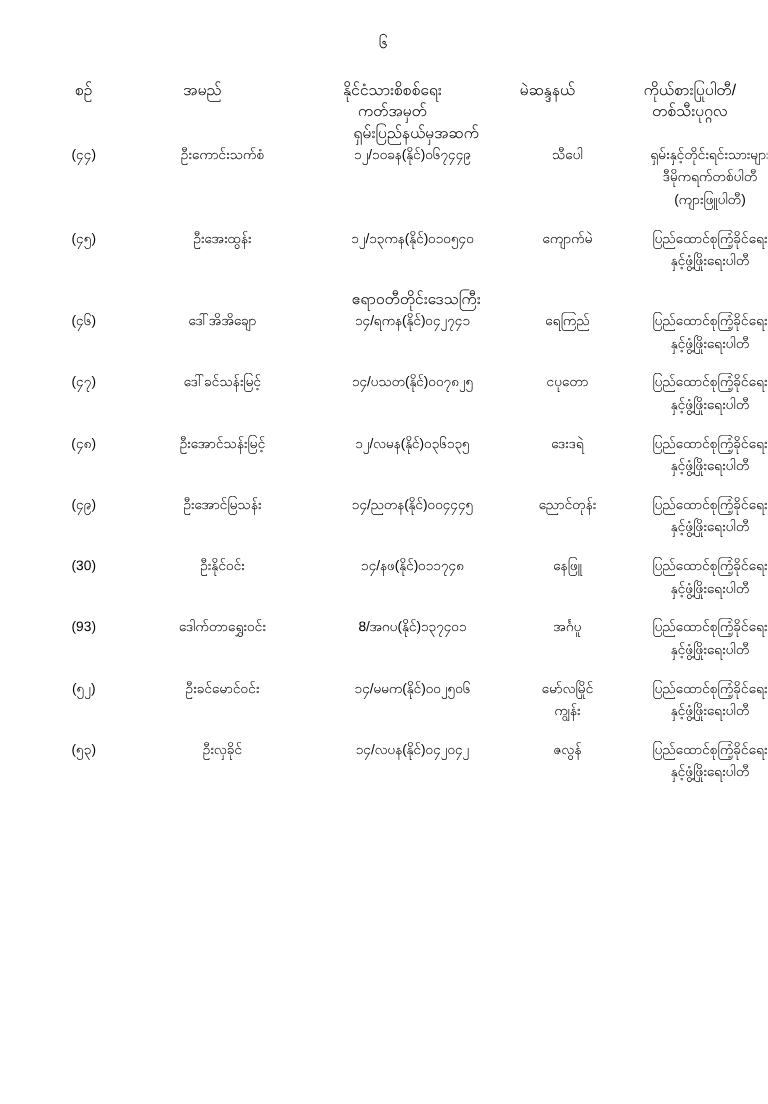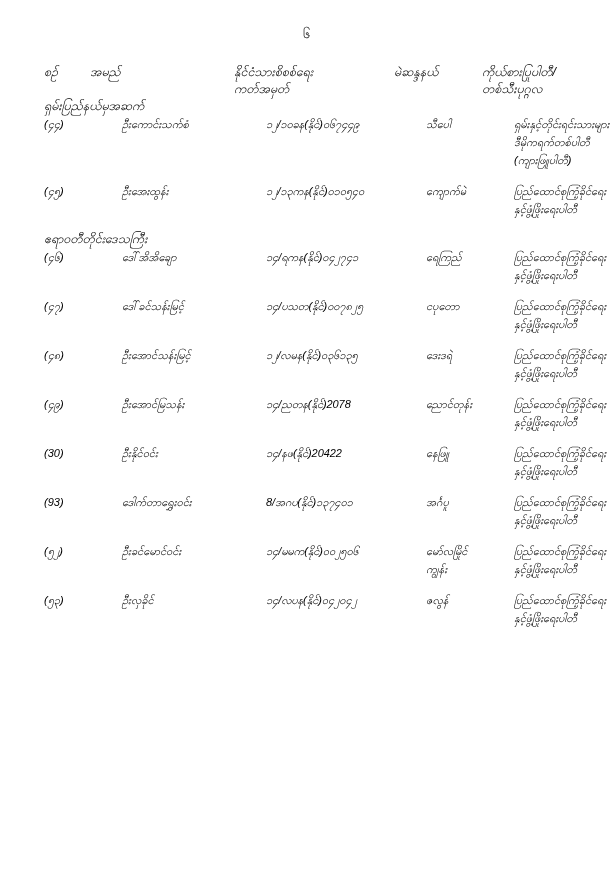--- a/index.html
+++ b/index.html
@@ -30,23 +30,22 @@
     letter-spacing: 0.5px;
   }
   table.listing {
     width: 100%;
     border-collapse: collapse;
     table-layout: fixed;
   }
   table.listing td, table.listing th {
     vertical-align: top;
     padding: 0;
-    text-align: left;
+    text-align: center;
     font-weight: normal;
-    font-style: italic;
   }
   .col-no      { width: 46px; }
   .col-name    { width: 144px; }
   .col-nrc     { width: 160px; }
   .col-const   { width: 88px; }
   .col-party   { width: 140px; }
 
   thead td {
     font-size: 12.5px;
     line-height: 17px;
@@ -206,38 +205,38 @@
           <span class="cell-line">နှင့်ဖွံ့ဖြိုးရေးပါတီ</span>
         </td>
       </tr>
 
       <tr class="entry">
         <td class="col-no">(၄၉)</td>
         <td class="col-name">
           <span class="cell-line">ဦးအောင်မြသန်း</span>
         </td>
         <td class="col-nrc">
-          <span class="cell-line tight">၁၄/ညတန(နိုင်)2078</span>
+          <span class="cell-line tight">၁၄/ညတန(နိုင်)၀၀၄၄၄၅</span>
         </td>
         <td class="col-const">
           <span class="cell-line">ညောင်တုန်း</span>
         </td>
         <td class="col-party">
           <span class="cell-line">ပြည်ထောင်စုကြံ့ခိုင်ရေး</span>
           <span class="cell-line">နှင့်ဖွံ့ဖြိုးရေးပါတီ</span>
         </td>
       </tr>
 
       <tr class="entry">
         <td class="col-no">(30)</td>
         <td class="col-name">
           <span class="cell-line">ဦးနိုင်ဝင်း</span>
         </td>
         <td class="col-nrc">
-          <span class="cell-line tight">၁၄/နဖ(နိုင်)20422</span>
+          <span class="cell-line tight">၁၄/နဖ(နိုင်)၀၁၁၇၄၈</span>
         </td>
         <td class="col-const">
           <span class="cell-line">နေဖြူ</span>
         </td>
         <td class="col-party">
           <span class="cell-line">ပြည်ထောင်စုကြံ့ခိုင်ရေး</span>
           <span class="cell-line">နှင့်ဖွံ့ဖြိုးရေးပါတီ</span>
         </td>
       </tr>
 

